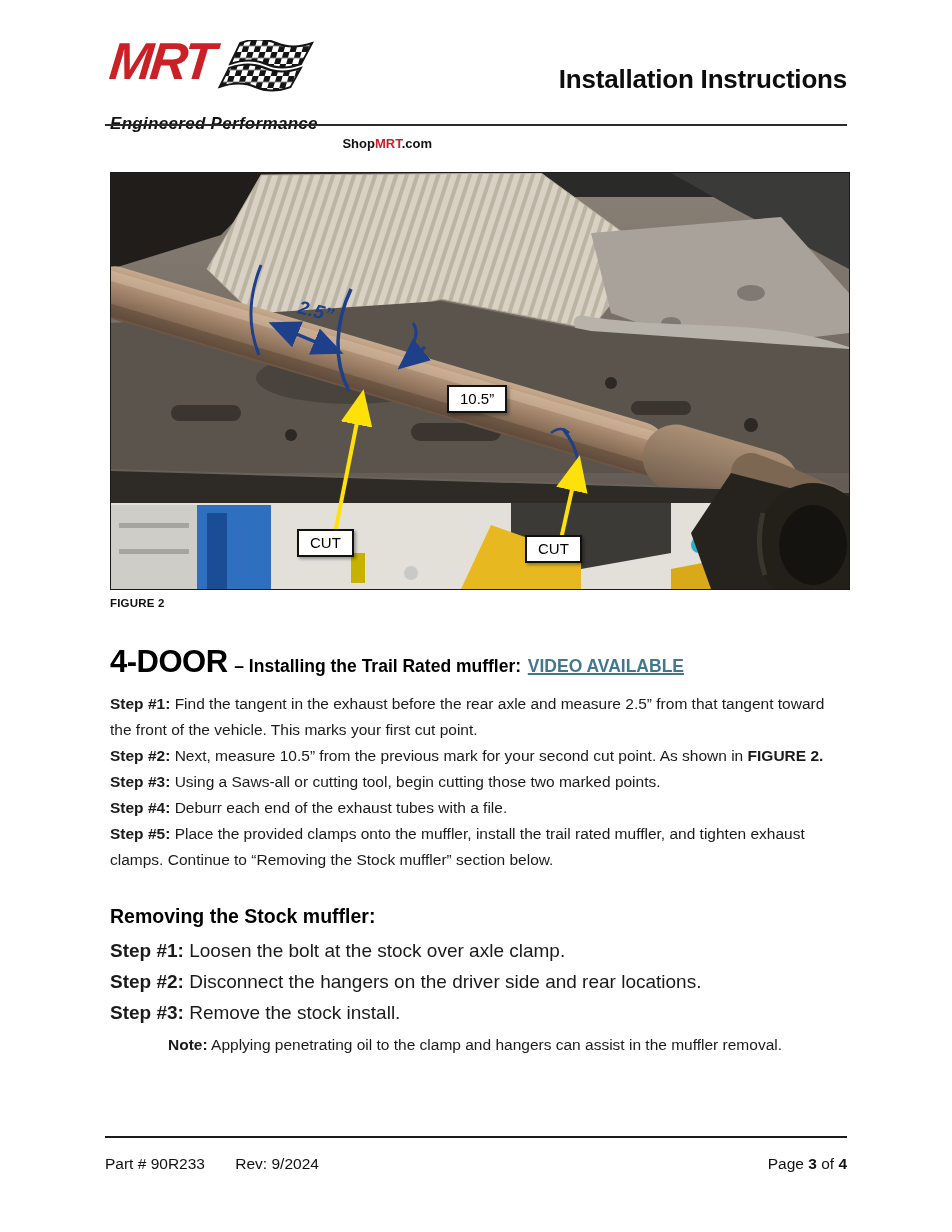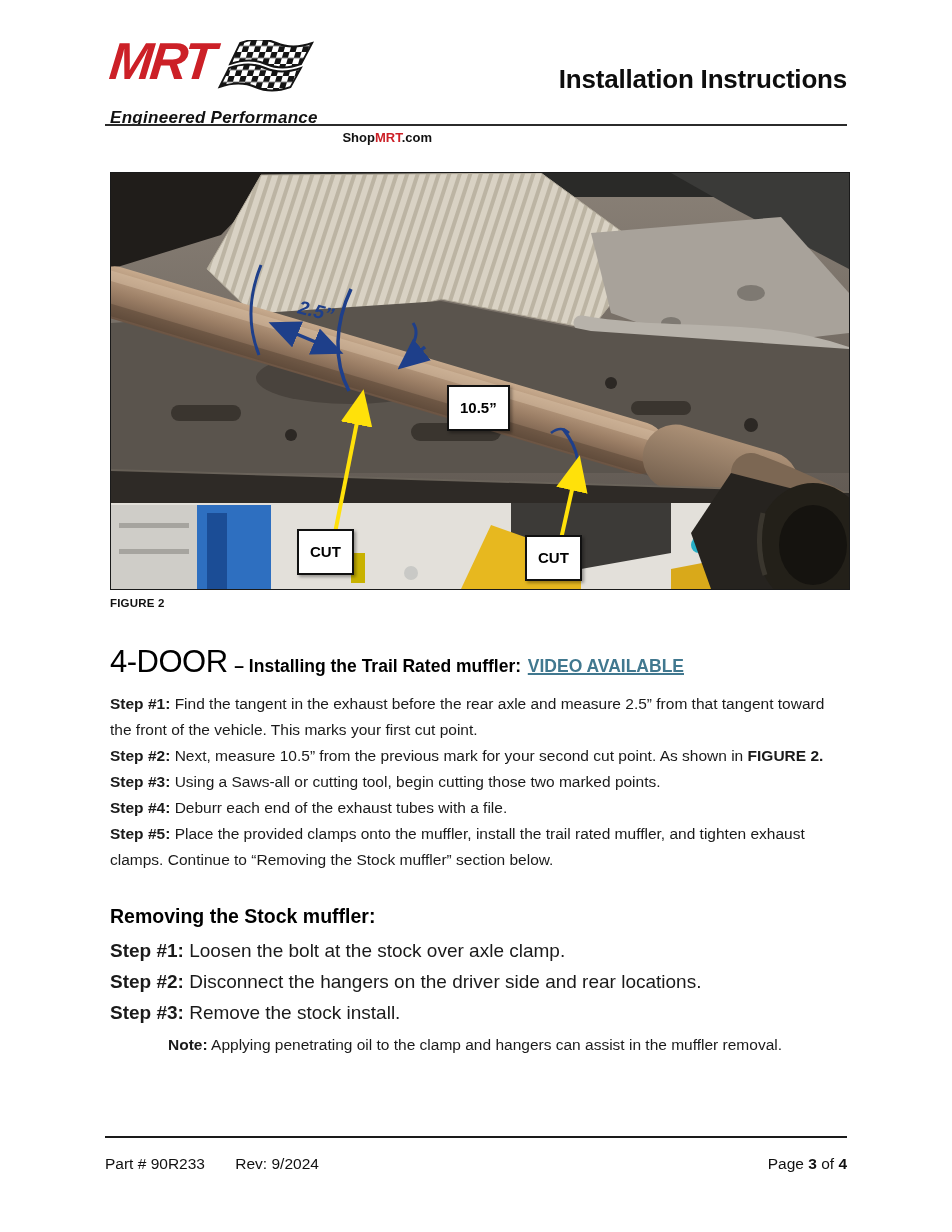--- a/index.html
+++ b/index.html
@@ -21,21 +21,21 @@
   .logo{position:relative;width:340px;height:84px;}
   .logo-row{display:flex;align-items:flex-start;}
   .brand{
     font-size:52px;font-weight:800;font-style:italic;
     color:#cc2027;letter-spacing:-3px;line-height:46px;
     transform:skewX(-6deg);
   }
   .flag{margin-left:2px;margin-top:2px;}
   .tagline{
     font-size:17px;font-weight:700;font-style:italic;
-    color:#111;letter-spacing:.3px;margin-top:8px;
+    color:#111;letter-spacing:.3px;margin-top:14px;
   }
   .shopline{
     font-size:13px;font-weight:700;color:#111;
     text-align:right;padding-right:18px;margin-top:2px;
   }
   .shopline .red{color:#cc2027;}
   .doc-title{
     font-size:26px;font-weight:700;color:#0d0d0d;
     margin-top:26px;letter-spacing:-.2px;text-align:right;
   }
@@ -47,37 +47,37 @@
   
   .figure{position:absolute;top:172px;left:110px;width:738px;}
   .photo{
     position:relative;width:738px;height:416px;
     border:1px solid #1a1a1a;overflow:hidden;background:#6f675c;
   }
   .photo svg{display:block;}
   .photo-label{
     position:absolute;
     background:#fff;border:2px solid #111;
-    font-size:15px;font-weight:700;color:#000;
-    padding:11px 11px;line-height:20px;
+    font-size:15px;font-weight:400;color:#000;
+    padding:2px 11px;line-height:20px;
     box-shadow:2px 2px 3px rgba(0,0,0,.35);
     white-space:nowrap;
   }
   .label-measure{left:336px;top:212px;}
   .label-cut-left{left:186px;top:356px;}
   .label-cut-right{left:414px;top:362px;}
   .figcaption{
     text-align:left;font-size:11.5px;font-weight:700;color:#111;
     margin-top:7px;letter-spacing:.2px;
   }
 
   
   .content{position:absolute;top:645px;left:110px;width:740px;}
   .h-4door{margin:0 0 8px 0;line-height:34px;}
-  .h-4door .big{font-size:31px;font-weight:400;letter-spacing:-.5px;color:#000;}
+  .h-4door .big{font-size:31px;font-weight:700;letter-spacing:-.5px;color:#000;}
   .h-4door .rest{font-size:17.5px;font-weight:700;color:#000;}
   .video-link{
     font-size:17.5px;font-weight:700;color:#41788f;
     text-decoration:underline;text-decoration-thickness:2px;cursor:pointer;margin-top:31px;
   }
   .step{margin:0;font-size:15.5px;line-height:26px;}
   .step b{font-weight:700;}
   .h-remove{margin:32px 0 10px 0;font-size:19.5px;font-weight:700;color:#000;}
   .rstep{margin:0 0 5px 0;font-size:19px;line-height:26px;}
   .note{margin:6px 0 0 58px;font-size:15.5px;line-height:26px;}

